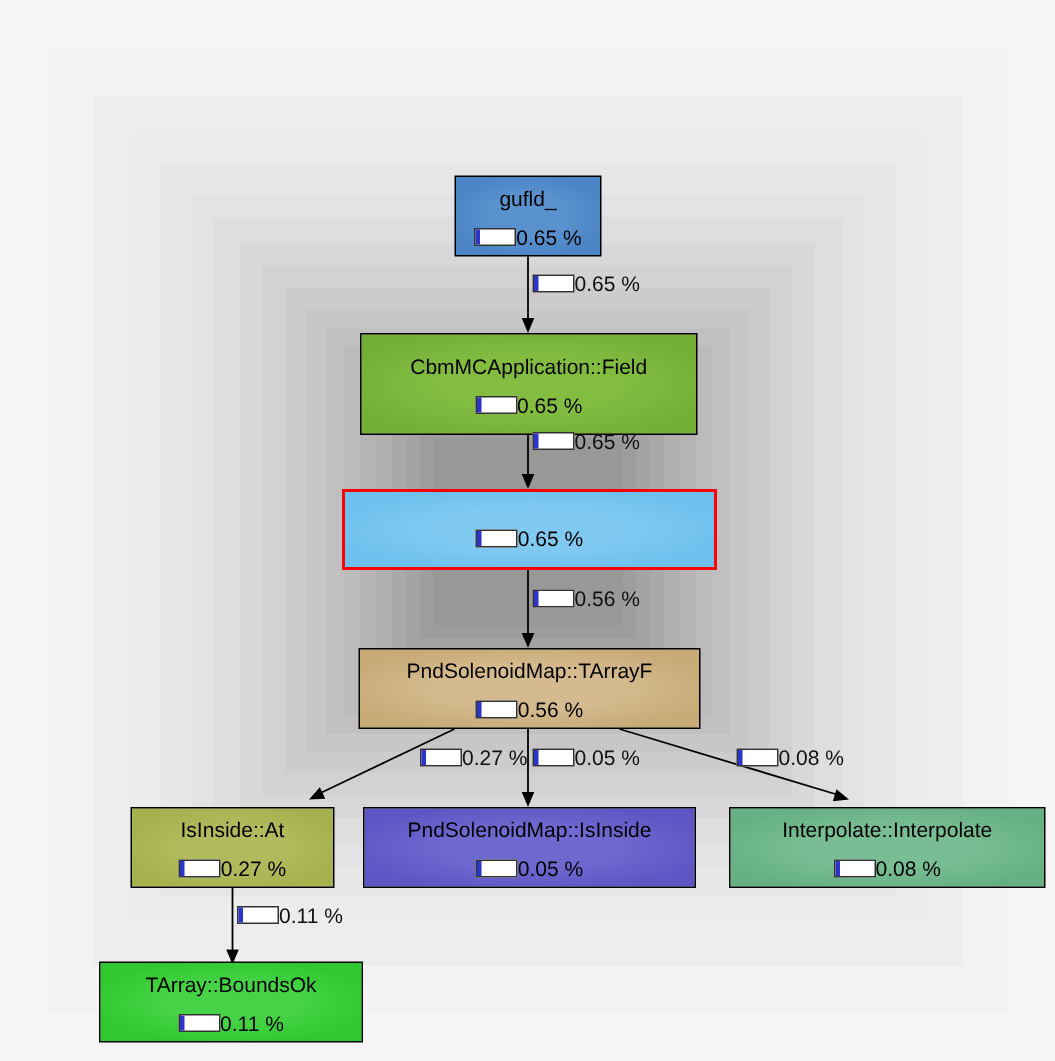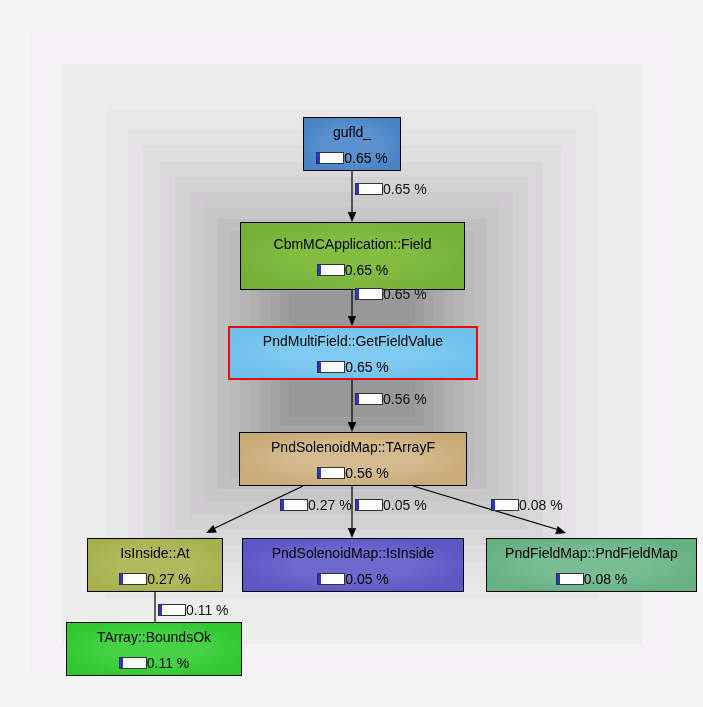--- a/index.html
+++ b/index.html
@@ -151,21 +151,20 @@
       <div class="node" style="left: 240px; top: 222px; width: 225px; height: 68px; border-color: rgb(0, 0, 0); background: radial-gradient(rgb(130, 189, 66) 0%, rgb(130, 189, 66) 38%, rgb(116, 176, 56) 78%);">
         <div class="nlabel">CbmMCApplication::Field</div>
         <div class="nmetric">
           <span class="gauge" style="border-color: rgb(51, 51, 51); background: rgb(255, 255, 255);">
             <i style="background: rgb(43, 54, 200);"></i>
           </span>
           <span class="pct">0.65 %</span>
         </div>
       </div>
       <div class="node" style="left: 228px; top: 326px; width: 250px; height: 54px; border-color: rgb(255, 0, 0); background: radial-gradient(rgb(128, 202, 242) 0%, rgb(128, 202, 242) 38%, rgb(110, 192, 237) 78%); border-width: 2px;">
-        <div class="nlabel">PndMultiField::GetFieldValue</div>
         <div class="nmetric">
           <span class="gauge" style="border-color: rgb(51, 51, 51); background: rgb(255, 255, 255);">
             <i style="background: rgb(43, 54, 200);"></i>
           </span>
           <span class="pct">0.65 %</span>
         </div>
       </div>
       <div class="node" style="left: 239px; top: 432px; width: 228px; height: 54px; border-color: rgb(0, 0, 0); background: radial-gradient(rgb(212, 186, 142) 0%, rgb(212, 186, 142) 38%, rgb(201, 171, 120) 78%);">
         <div class="nlabel">PndSolenoidMap::TArrayF</div>
         <div class="nmetric">
@@ -187,29 +186,29 @@
       <div class="node" style="left: 242px; top: 538px; width: 222px; height: 54px; border-color: rgb(0, 0, 0); background: radial-gradient(rgb(111, 104, 207) 0%, rgb(111, 104, 207) 38%, rgb(94, 86, 196) 78%);">
         <div class="nlabel">PndSolenoidMap::IsInside</div>
         <div class="nmetric">
           <span class="gauge" style="border-color: rgb(51, 51, 51); background: rgb(255, 255, 255);">
             <i style="background: rgb(43, 54, 200);"></i>
           </span>
           <span class="pct">0.05 %</span>
         </div>
       </div>
       <div class="node" style="left: 486px; top: 538px; width: 211px; height: 54px; border-color: rgb(0, 0, 0); background: radial-gradient(rgb(120, 189, 147) 0%, rgb(120, 189, 147) 38%, rgb(102, 177, 132) 78%);">
-        <div class="nlabel">PndFieldMap::PndFieldMap</div>
+        <div class="nlabel">Interpolate::Interpolate</div>
         <div class="nmetric">
           <span class="gauge" style="border-color: rgb(51, 51, 51); background: rgb(255, 255, 255);">
             <i style="background: rgb(43, 54, 200);"></i>
           </span>
           <span class="pct">0.08 %</span>
         </div>
       </div>
-      <div class="node" style="left: 66px; top: 622px; width: 176px; height: 54px; border-color: rgb(0, 0, 0); background: radial-gradient(rgb(69, 210, 69) 0%, rgb(69, 210, 69) 38%, rgb(47, 201, 47) 78%);">
+      <div class="node" style="left: 66px; top: 641px; width: 176px; height: 54px; border-color: rgb(0, 0, 0); background: radial-gradient(rgb(69, 210, 69) 0%, rgb(69, 210, 69) 38%, rgb(47, 201, 47) 78%);">
         <div class="nlabel">TArray::BoundsOk</div>
         <div class="nmetric">
           <span class="gauge" style="border-color: rgb(51, 51, 51); background: rgb(255, 255, 255);">
             <i style="background: rgb(43, 54, 200);"></i>
           </span>
           <span class="pct">0.11 %</span>
         </div>
       </div>
     </div>
 

